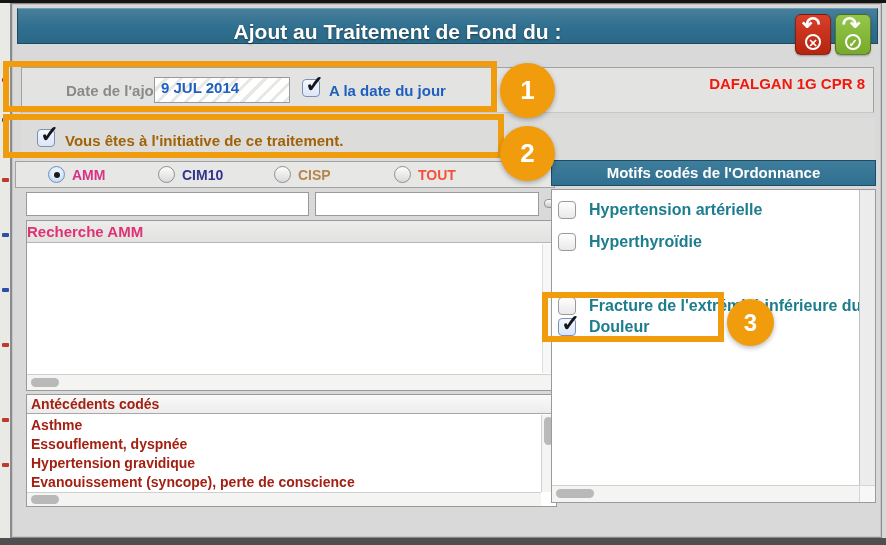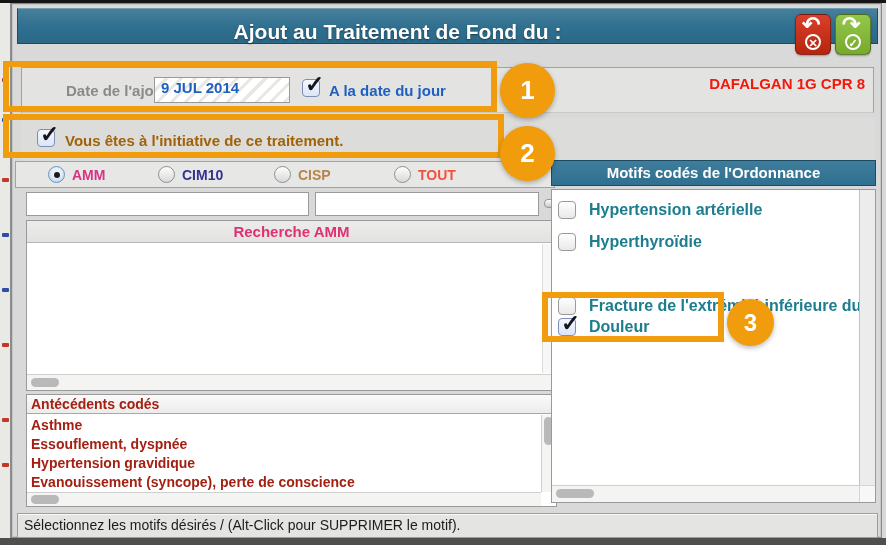--- a/index.html
+++ b/index.html
@@ -61,21 +61,21 @@
   
   .search1 { position:absolute; left:14px; top:188px; width:283px; height:24px; }
   .search2 { position:absolute; left:303px; top:188px; width:224px; height:24px; }
   .text-input { border:1px solid #9a9a9a; background:#ffffff; font-size:14px; padding:2px 4px; font-family:"Liberation Sans",sans-serif; }
   .splitter { position:absolute; left:532px; top:195px; width:17px; height:9px; border:1px solid #969696; border-radius:4px;
               background:linear-gradient(#fdfdfd,#c9c9c9); cursor:pointer; }
 
   
   .amm-panel { position:absolute; left:14px; top:216px; width:531px; height:171px; border:1px solid #9a9a9a; background:#ffffff; }
   .amm-header { height:22px; background:linear-gradient(#ececea,#e2e2e0); border-bottom:1px solid #b5b5b5;
-                text-align:center; color:#e03173; font-weight:bold; font-size:15px; padding-top:2px; }
+                color:#e03173; font-weight:bold; font-size:15px; padding-top:2px; }
   .amm-body { position:absolute; left:0; top:23px; right:14px; bottom:17px; background:#fff; }
   .amm-vtrack { position:absolute; right:0; top:23px; width:14px; bottom:17px; background:#f7f7f7; border-left:1px solid #ddd; }
   .amm-hscroll { position:absolute; left:0; bottom:0; right:0; height:16px; background:#f4f4f2; border-top:1px solid #cfcfcf; }
   .thumb-h { position:absolute; left:4px; top:3px; width:28px; height:9px; border-radius:5px; background:#b9b9b9; cursor:grab; }
 
   
   .ant-panel { position:absolute; left:14px; top:390px; width:531px; height:113px; border:1px solid #9a9a9a; background:#ffffff; }
   .ant-header { height:19px; background:linear-gradient(#fafafa,#ececec); border-bottom:1px solid #a8a8a8;
                 color:#a32012; font-weight:bold; font-size:14px; padding:1px 0 0 4px; }
   .ant-body { position:absolute; left:0; top:20px; right:15px; bottom:14px; overflow:hidden; padding:1px 0 0 4px; }
@@ -203,21 +203,20 @@
         <div class="ant-item">Evanouissement (syncope), perte de conscience</div>
       </div>
       <div class="ant-vscroll">
         <div class="thumb-v"></div>
       </div>
       <div class="ant-hscroll">
         <div class="thumb-h"></div>
       </div>
     </div>
 
-    <div class="status-bar">Sélectionnez les motifs désirés / (Alt-Click pour SUPPRIMER le motif).</div>
   </div>
 
   <div class="motif-header">Motifs codés de l'Ordonnance</div>
   <div class="motif-list">
     <div class="motif-row" style="top:7px;">
       <span class="checkbox"></span>
       <span class="motif-label">Hypertension artérielle</span>
     </div>
     <div class="motif-row" style="top:39px;">
       <span class="checkbox"></span>

